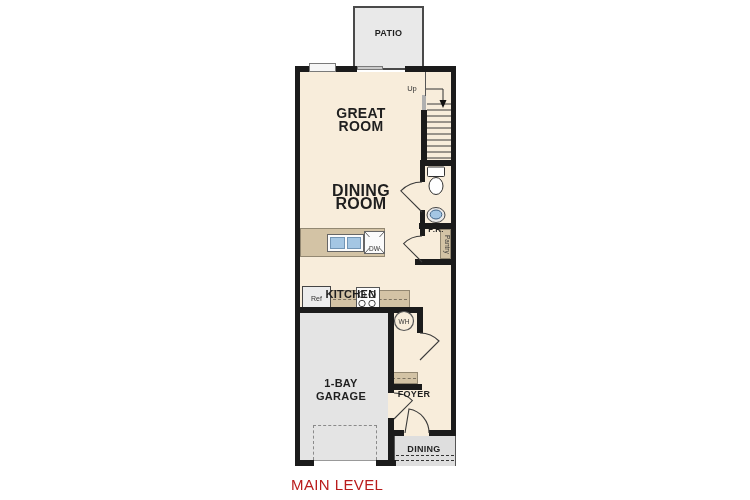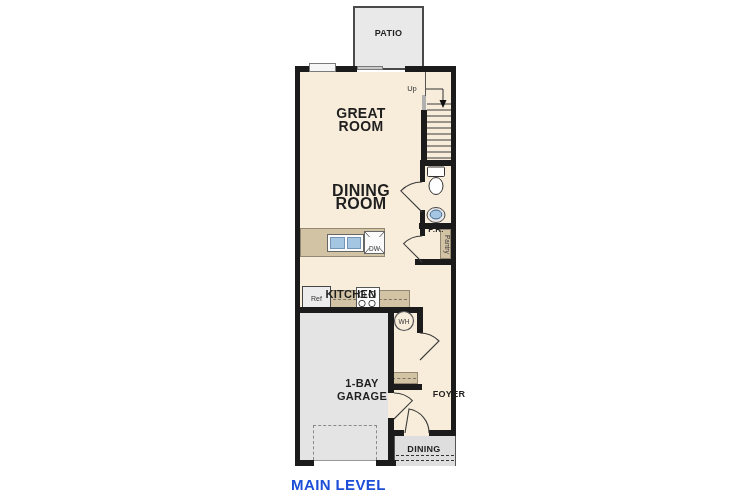--- a/index.html
+++ b/index.html
@@ -128,23 +128,23 @@
   <div class="abs" style="left:367px;top:237px;width:15px;height:11px;background:#fbfbfb;text-align:center;">
     <span class="sm" style="font-size:6.5px;line-height:11px;color:#333;">DW</span>
   </div>
 
   <div class="lbl" style="left:353px;top:27px;width:71px;font-size:9px;">PATIO</div>
   <div class="lbl" style="left:321px;top:107px;width:80px;font-size:14px;">GREAT
 ROOM</div>
   <div class="lbl" style="left:321px;top:184px;width:80px;font-size:16px;">DINING
 ROOM</div>
   <div class="lbl" style="left:311px;top:267px;width:80px;font-size:11px;margin-top:21px;">KITCHEN</div>
-  <div class="lbl" style="left:322px;top:377px;width:80px;font-size:11px;">1-BAY
+  <div class="lbl" style="left:301px;top:377px;width:80px;font-size:11px;">1-BAY
 GARAGE</div>
-  <div class="lbl" style="left:420px;top:388px;width:58px;font-size:9px;">FOYER</div>
+  <div class="lbl" style="left:385px;top:388px;width:58px;font-size:9px;">FOYER</div>
   <div class="lbl" style="left:395px;top:443px;width:58px;font-size:9px;">DINING</div>
   <div class="lbl" style="left:421px;top:194px;width:30px;font-size:8px;margin-top:29px;">P.R.</div>
   <div class="lbl sm" style="left:402px;top:82px;width:20px;font-size:7.5px;color:#333;">Up</div>
   <div class="abs" style="left:441px;top:230px;width:10px;height:28px;writing-mode:vertical-rl;font-size:6.5px;color:#333;text-align:center;">Pantry</div>
 
-  <div class="abs" style="left:291px;top:476px;font-size:15px;font-weight:bold;color:#1d4ed8;letter-spacing:.4px;text-align:right;">MAIN LEVEL</div>
+  <div class="abs" style="left:291px;top:476px;font-size:15px;font-weight:normal;color:#b91c1c;letter-spacing:.4px;text-align:right;">MAIN LEVEL</div>
 
 </div>
 
 </body></html>

